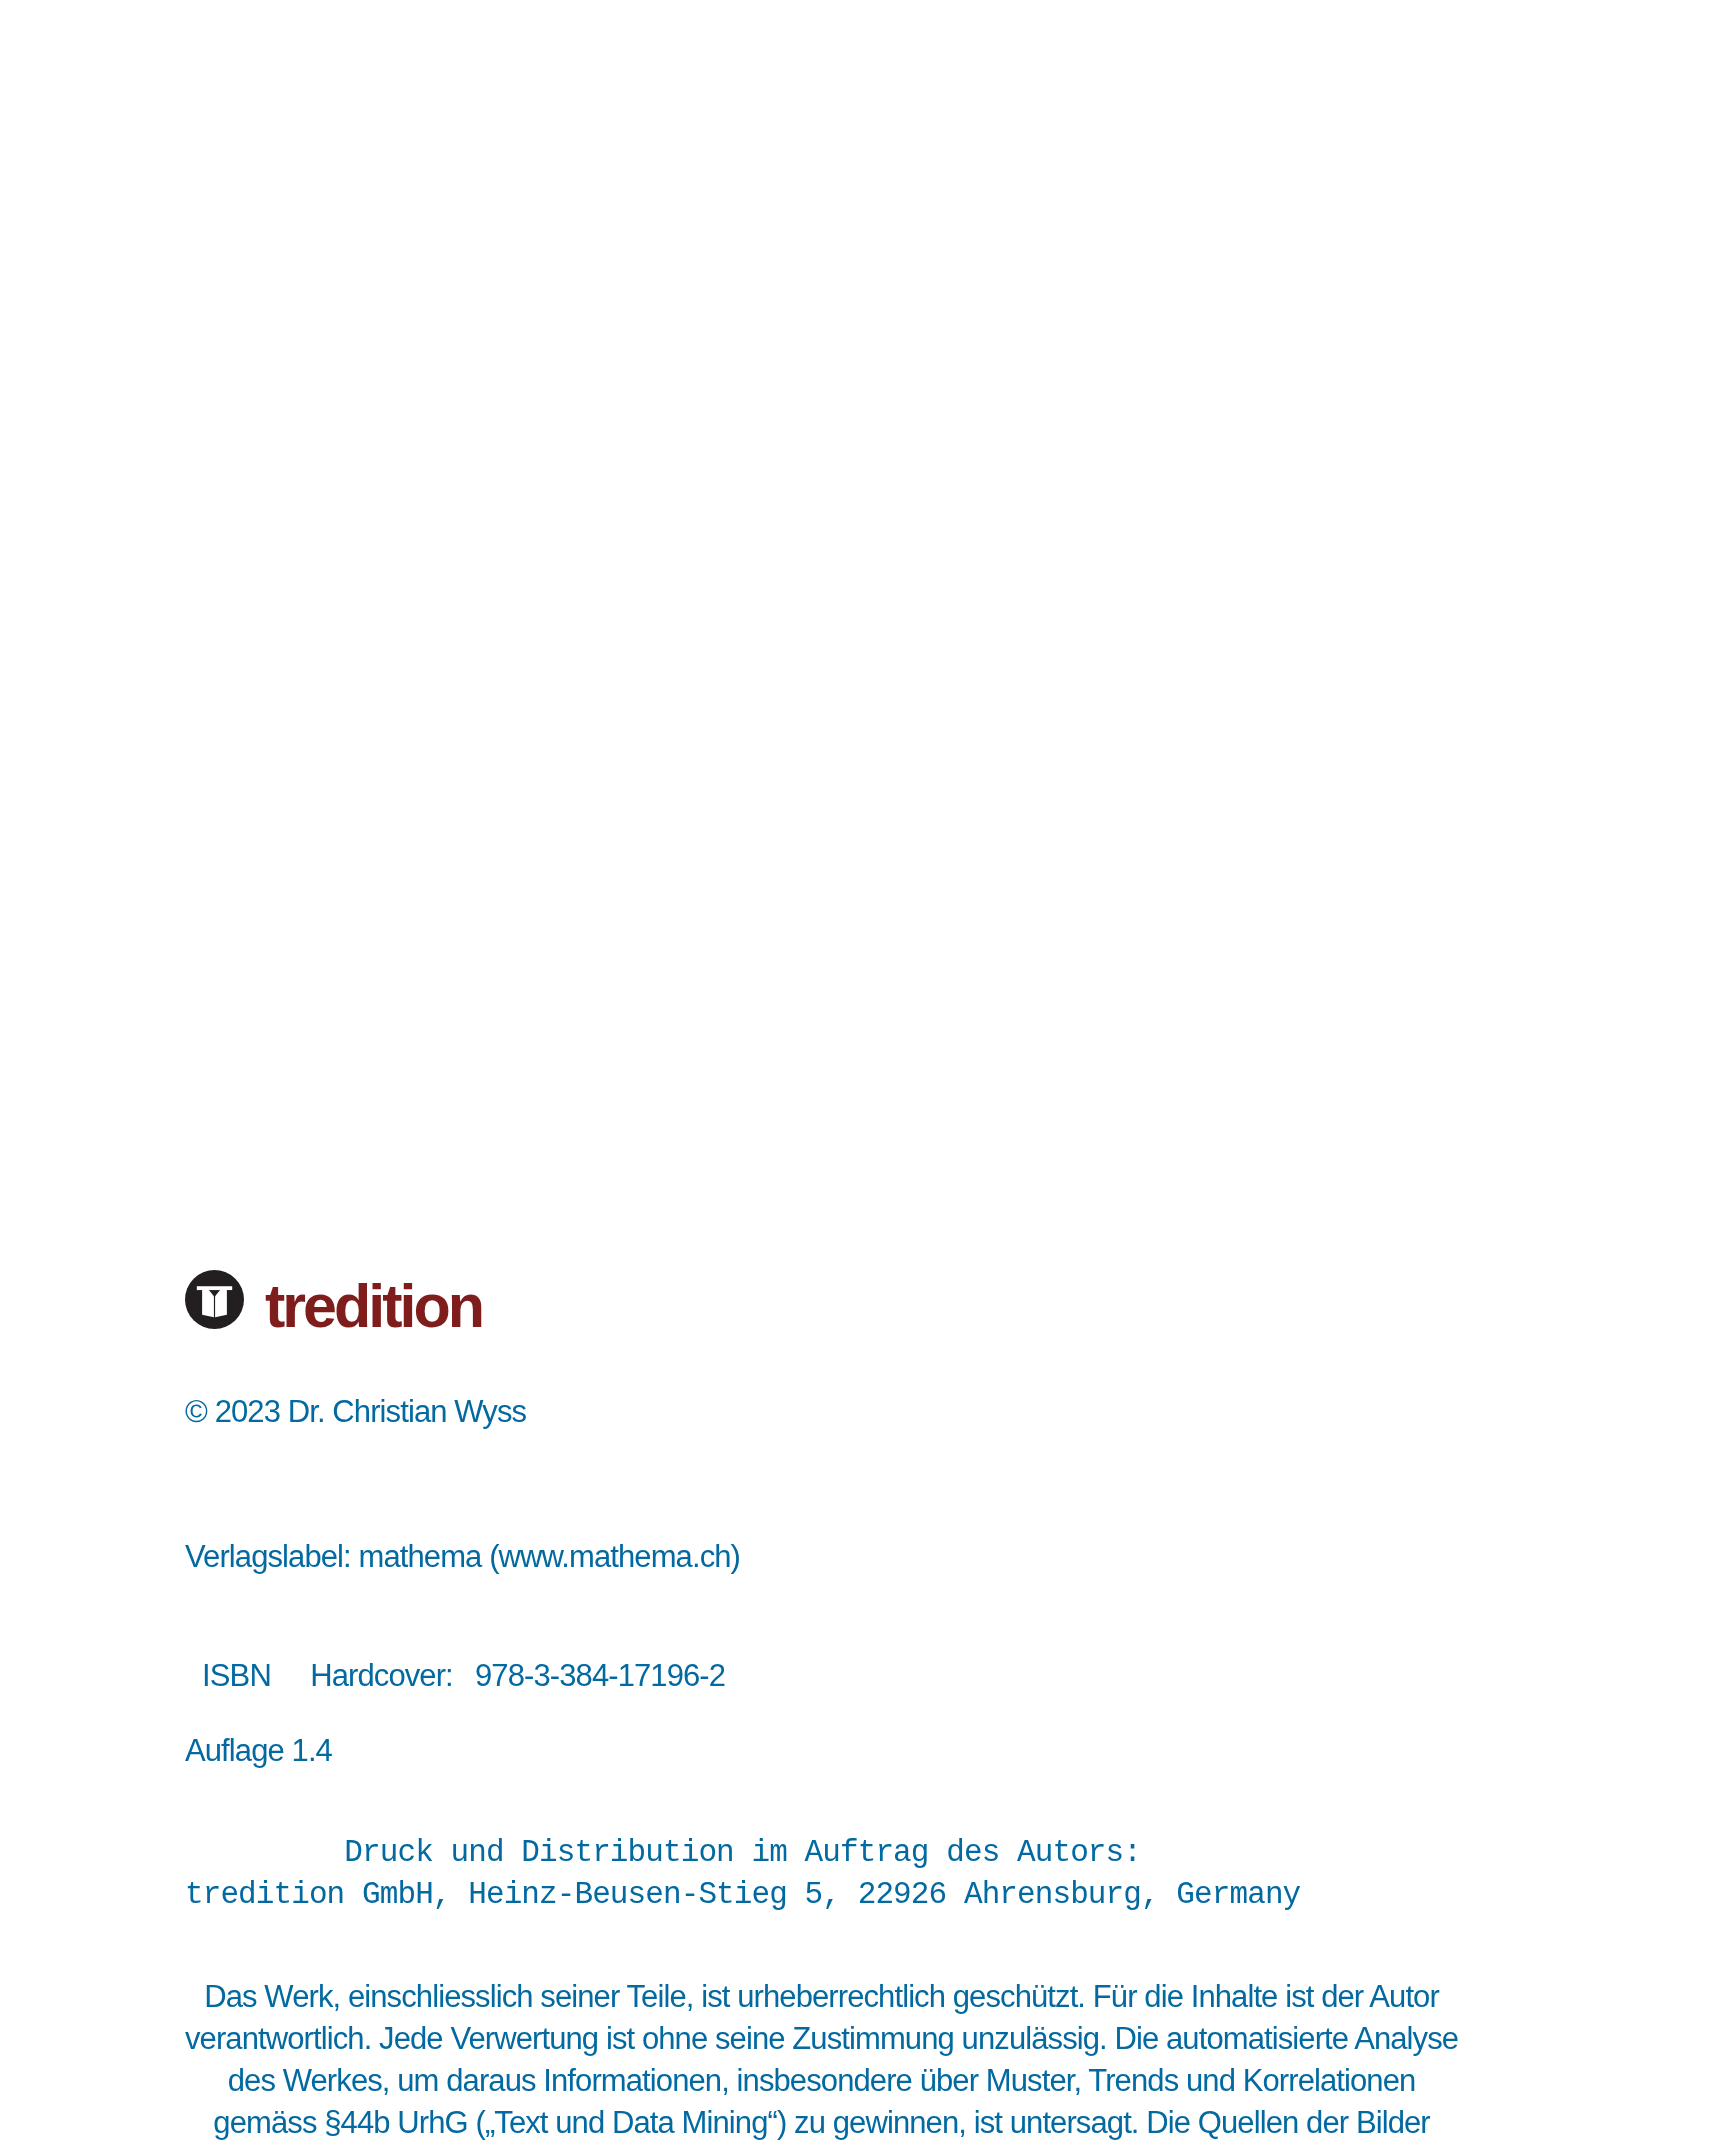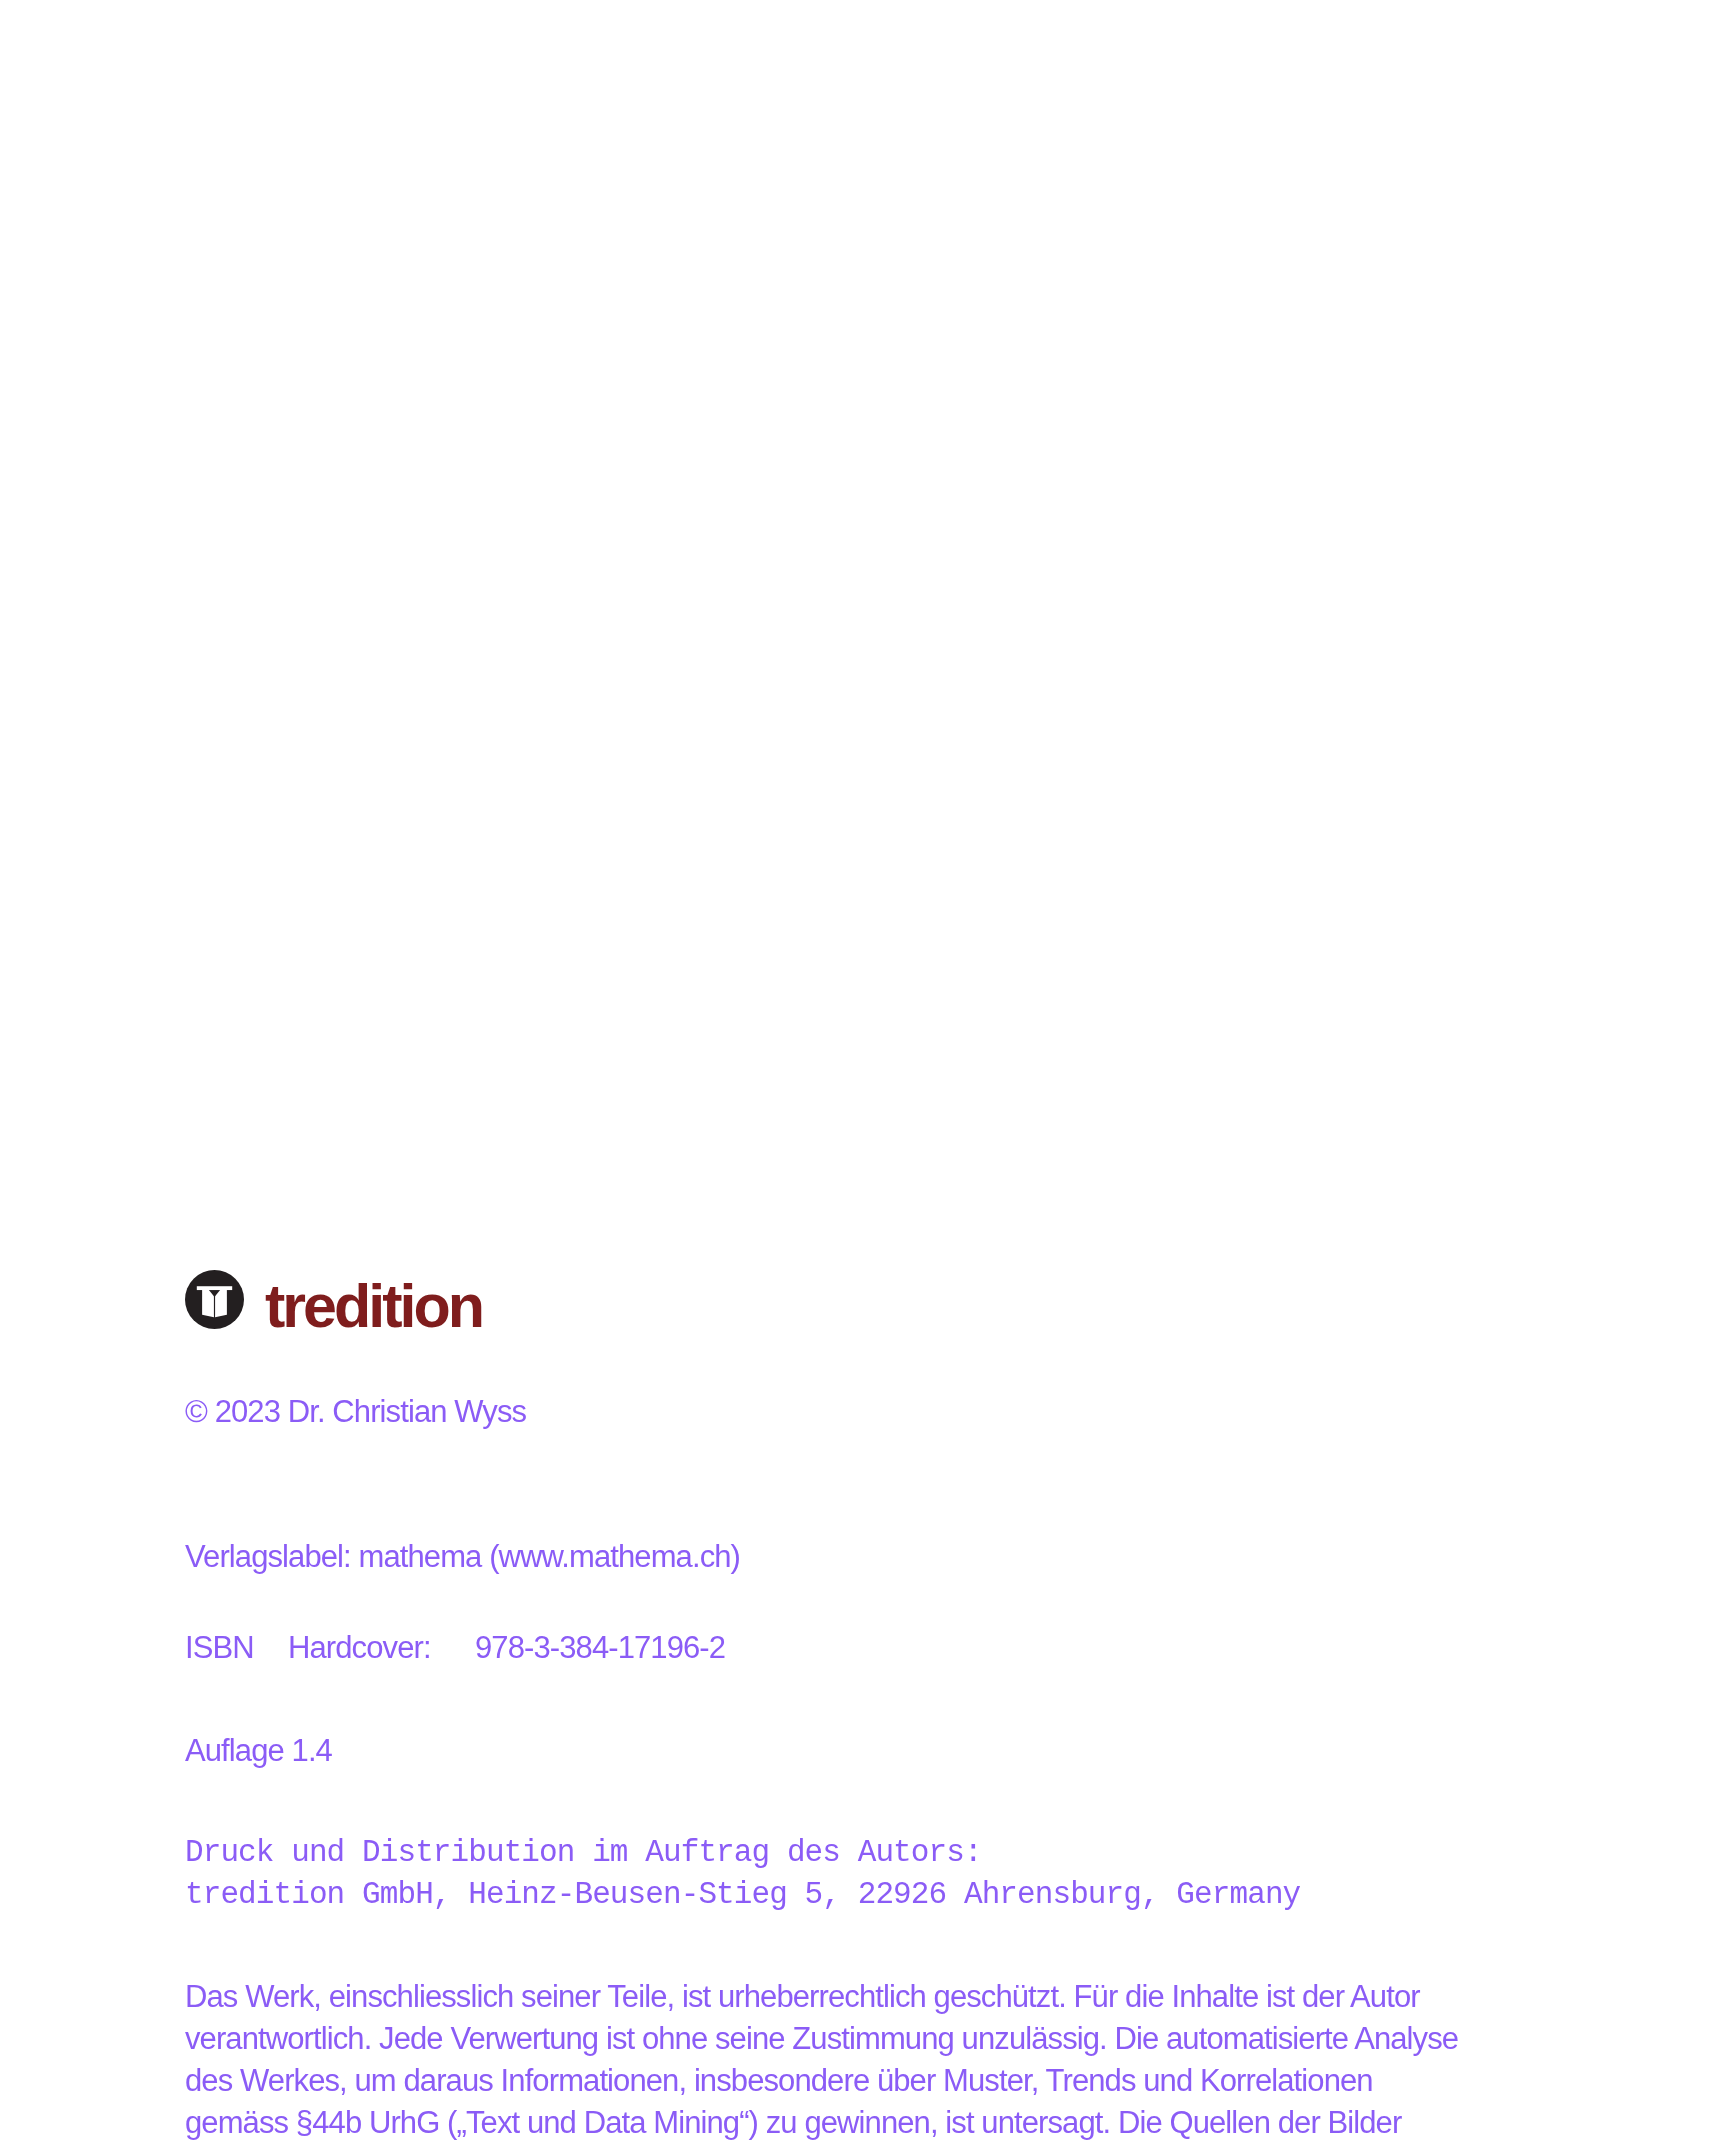--- a/index.html
+++ b/index.html
@@ -16,21 +16,22 @@
     color: #231f20;
     overflow: hidden;
   }
   .txt {
     position: absolute;
     left: 185px;
     font-size: 31px;
     line-height: 42px;
     letter-spacing: -0.9px;
     white-space: pre-line;
-    color: #8b5cf6;
+    color: #0369a1;
+    text-align: center;
   }
   .logo {
     position: absolute;
     left: 185px;
     top: 1270px;
     width: 344px;
     height: 59px;
   }
   .logo-icon {
     position: absolute;
@@ -49,21 +50,21 @@
     letter-spacing: -3px;
     color: #7f1d1d;
     white-space: nowrap;
   }
   .copyright-line   { top: 1391px; }
   .publisher-line   { top: 1536px; }
   .isbn-block       { top: 1585px; }
   .edition-line     { top: 1730px; }
   .printdist-block  { top: 1832px; font-family: Liberation Mono, monospace; }
   .rights-block     { top: 1976px; }
-  .isbn-row { display: block; }
+  .isbn-row { display: block; margin-top: 28px; }
   .isbn-col-label  { display: inline-block; width: 103px; }
   .isbn-col-format { display: inline-block; width: 187px; }
   .isbn-col-number { display: inline-block; }
 </style>
 </head>
 <body>
 
 <div class="page">
 
   <div class="logo">

